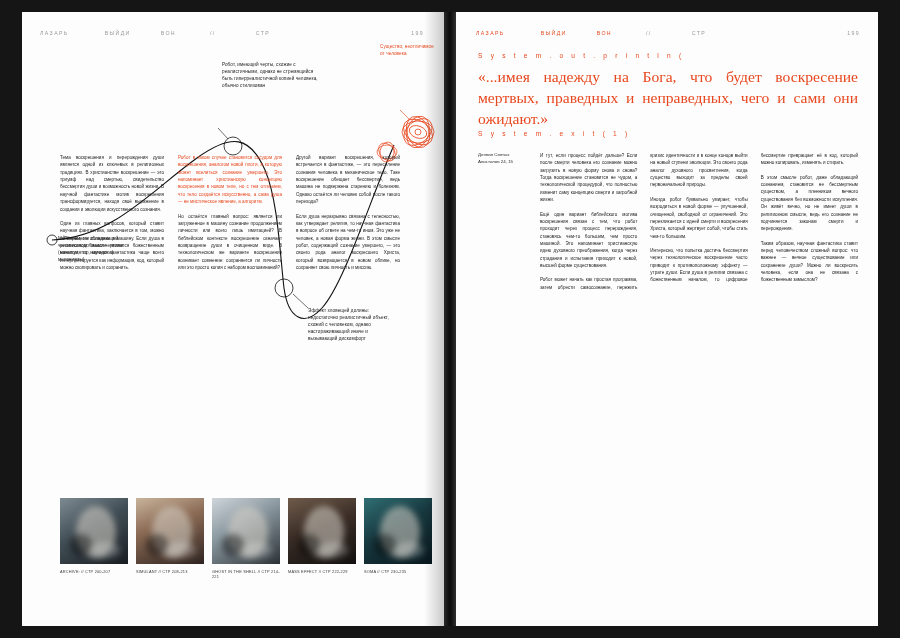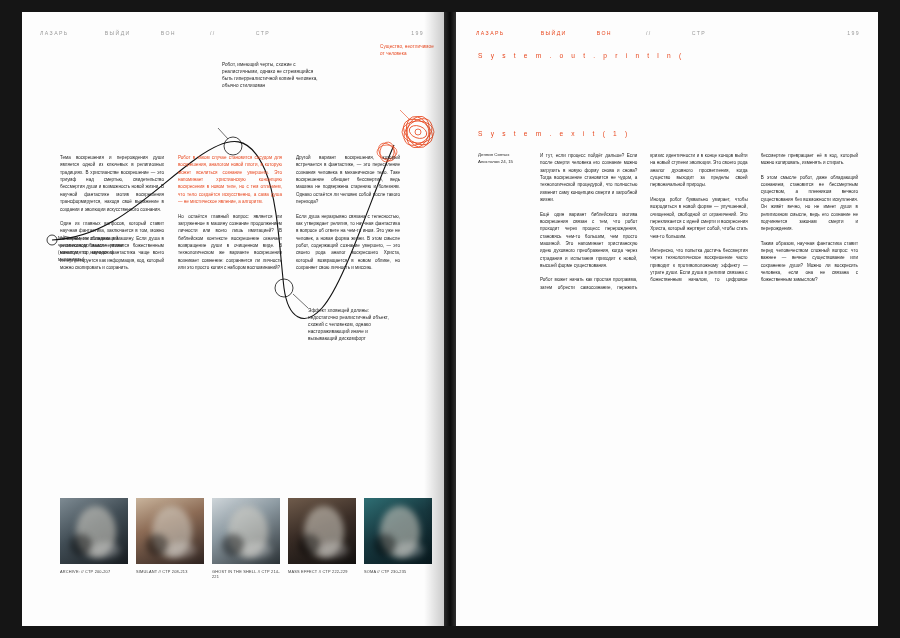--- a/index.html
+++ b/index.html
@@ -295,20 +295,21 @@
       <span class="sp3"></span>
       <span class="cell">//</span>
       <span class="sp4"></span>
       <span class="cell">стр</span>
       <span class="grow"></span>
       <span class="cell pg">199</span>
     </div>
 
     <div class="sysline sys-top">S y s t e m . o u t . p r i n t l n (</div>
 
+    <div class="pullquote">«...имея надежду на Бога, что будет воскресение мертвых, праведных и неправедных, чего и сами они ожидают.»</div>
 
     <div class="sysline sys-bot">S y s t e m . e x i t ( 1 )</div>
 
     <div class="sidenote">Деяния Святых Апостолов 24, 15</div>
 
     <div class="cols">
       <p>И тут, если процесс пойдёт дальше? Если после смерти человека его сознание можно загрузить в новую форму снова и снова? Тогда воскрешение становится не чудом, а технологической процедурой, что полностью изменит саму концепцию смерти и загробной жизни.</p>
       <p>Ещё один вариант библейского мотива воскрешения связан с тем, что робот проходит через процесс перерождения, становясь чем-то большим, чем просто машиной. Это напоминает христианскую идею духовного преображения, когда через страдания и испытания приходит к новой, высшей форме существования.</p>
       <p>Робот может начать как простая программа, затем обрести самосознание, пережить кризис идентичности и в конце концов выйти на новый ступени эволюции. Это своего рода аналог духовного просветления, когда существо выходит за пределы своей первоначальной природы.</p>
       <p>Иногда робот буквально умирает, чтобы возродиться в новой форме — улучшенной, очищенной, свободной от ограничений. Это перекликается с идеей смерти и воскресения Христа, который жертвует собой, чтобы стать чем-то большим.</p>

